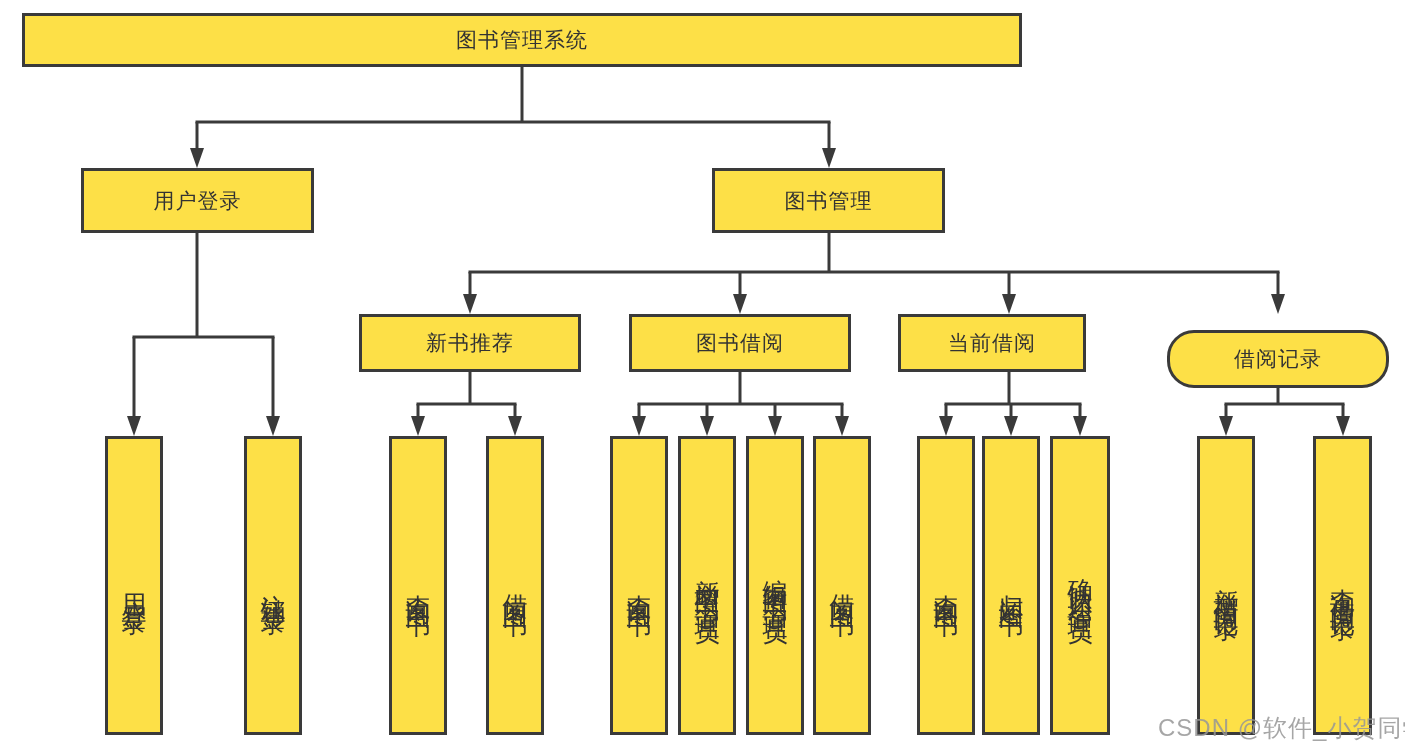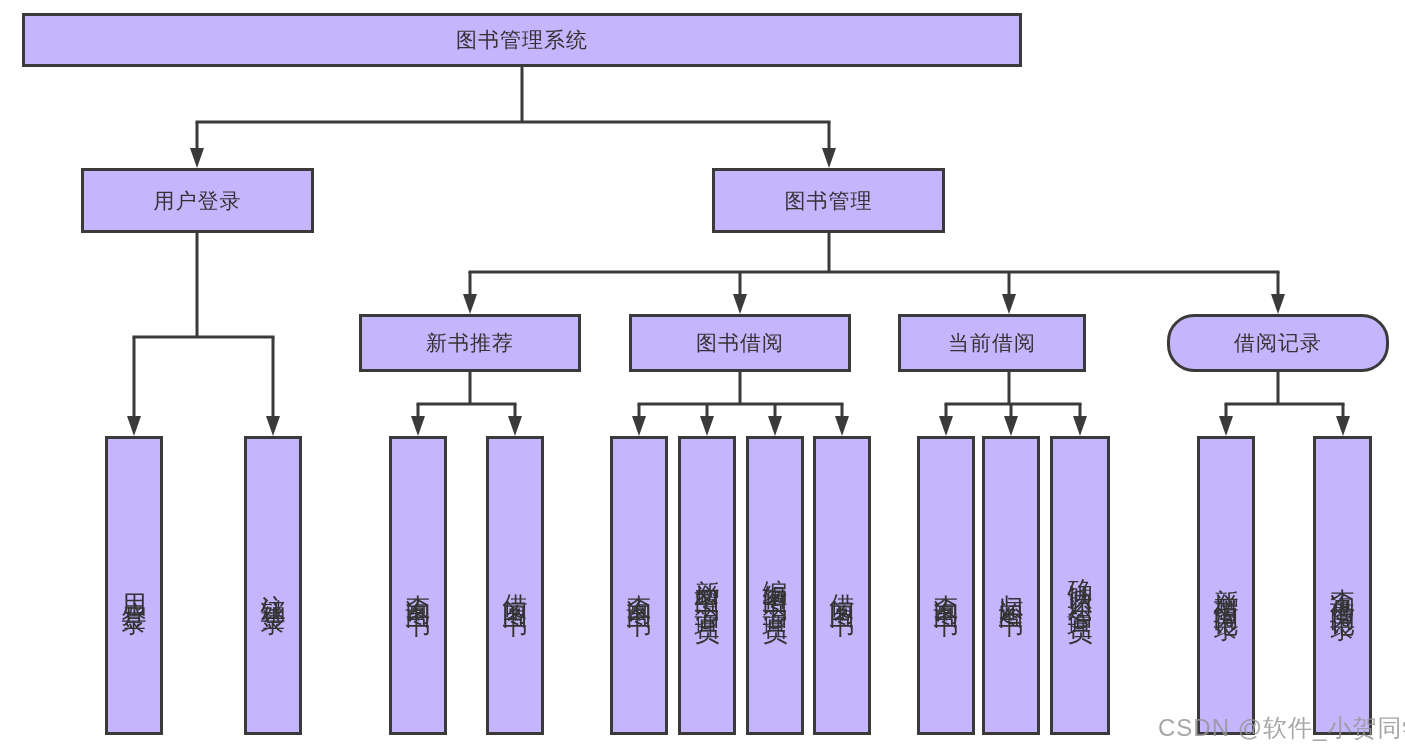--- a/index.html
+++ b/index.html
@@ -16,21 +16,21 @@
     overflow: hidden;
   }
   .connectors {
     position: absolute;
     left: 0; top: 0;
     width: 1405px; height: 747px;
     z-index: 1;
   }
   .node {
     position: absolute;
-    background: #c4b5fd;
+    background: #fde047;
     border: 3px solid #3a3a3a;
     display: flex;
     align-items: center;
     justify-content: center;
     z-index: 2;
     color: #333333;
   }
   .node.h-label {
     font-size: 21px;
     letter-spacing: 1px;
@@ -149,21 +149,21 @@
 
   <div class="node h-label" style="left:712px; top:168px; width:233px; height:65px;">
     <span>图书管理</span>
   </div>
   <div class="node h-label" style="left:629px; top:314px; width:222px; height:58px;">
     <span>图书借阅</span>
   </div>
   <div class="node h-label" style="left:898px; top:314px; width:188px; height:58px;">
     <span>当前借阅</span>
   </div>
-  <div class="node h-label" style="left:1167px; top:314px; width:222px; height:58px;border-radius:27px;">
+  <div class="node h-label" style="left:1167px; top:330px; width:222px; height:58px;border-radius:27px;">
     <span>借阅记录</span>
   </div>
 
   <div class="node leaf" style="left:105px;">
     <span class="vtext">用户登录</span>
   </div>
   <div class="node leaf" style="left:244px;">
     <span class="vtext">注销登录</span>
   </div>
 

